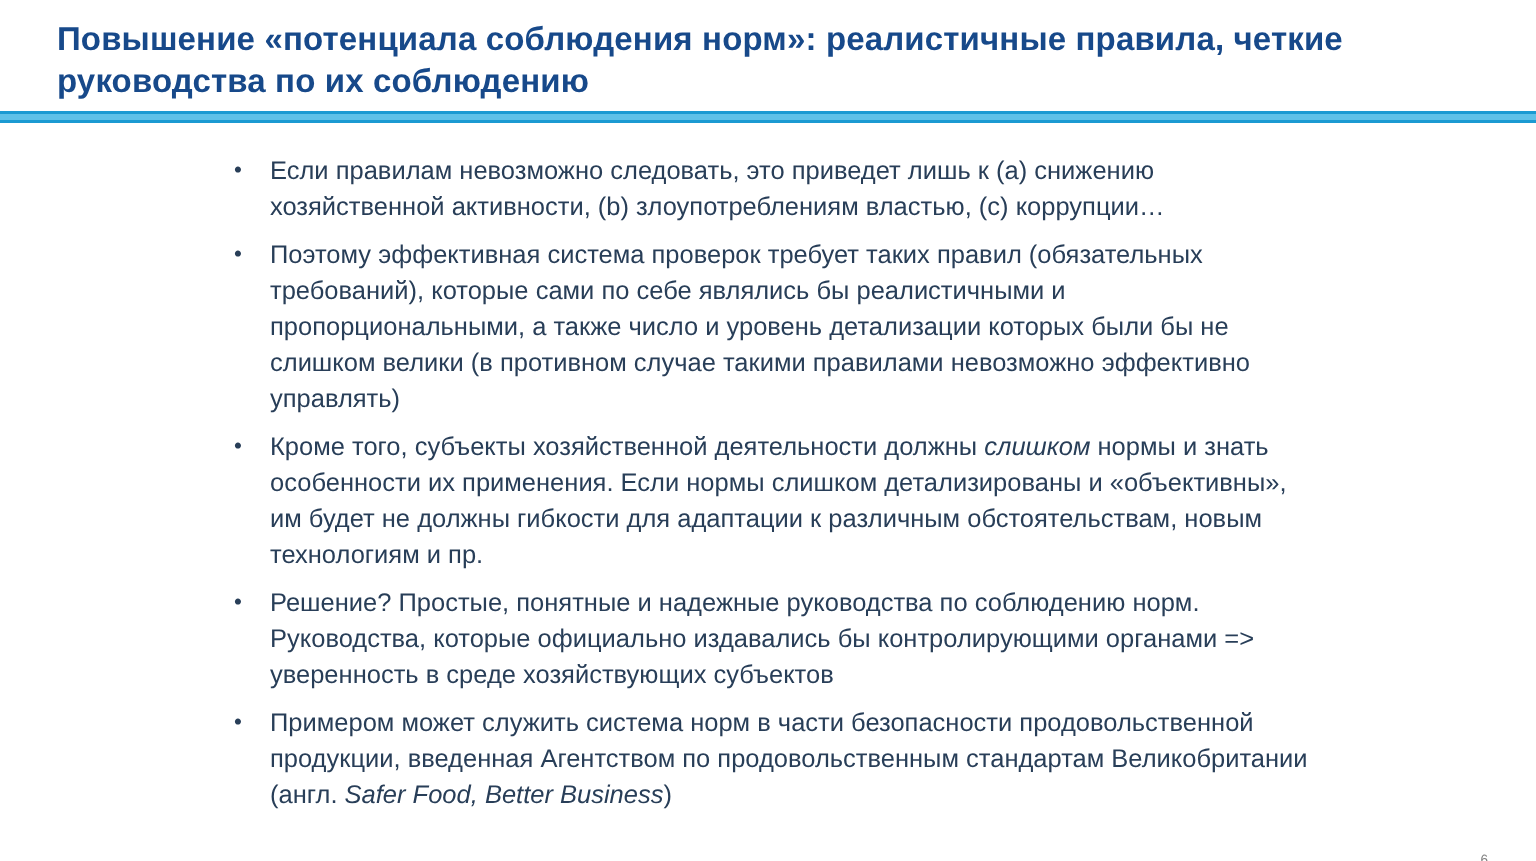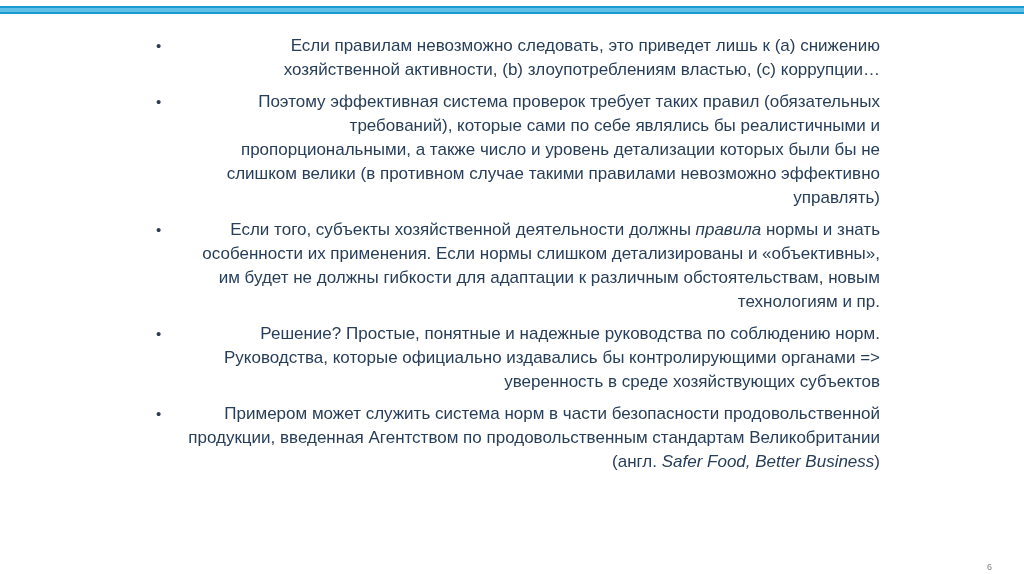--- a/index.html
+++ b/index.html
@@ -49,50 +49,50 @@
     flex: 0 0 30px;
     text-align: left;
     padding-left: 6px;
     font-size: 15px;
     line-height: 24px;
     color: #283E58;
   }
   .bullet-text {
     flex: 1 1 auto;
     max-width: 700px;
-    text-align: right;
   }
   .bullet-text .seg-italic { font-style: italic; }
   .page-number {
     position: absolute;
     right: 32px;
     bottom: 8px;
     font-size: 9px;
     color: #808080;
   }
 </style>
 </head>
 <body>
 
 <div class="slide">
+  <h1 class="slide-title">Повышение «потенциала соблюдения норм»: реалистичные правила, четкие руководства по их соблюдению</h1>
 
   <div class="title-divider"></div>
 
   <ul class="bullet-list">
       <li class="bullet-item">
         <span class="bullet-marker">•</span>
         <span class="bullet-text"><span class="seg-regular">Если правилам невозможно следовать, это приведет лишь к (a) снижению хозяйственной активности, (b) злоупотреблениям властью, (c) коррупции…</span></span>
       </li>
       <li class="bullet-item">
         <span class="bullet-marker">•</span>
         <span class="bullet-text"><span class="seg-regular">Поэтому эффективная система проверок требует таких правил (обязательных требований), которые сами по себе являлись бы реалистичными и пропорциональными, а также число и уровень детализации которых были бы не слишком велики (в противном случае такими правилами невозможно эффективно управлять)</span></span>
       </li>
       <li class="bullet-item">
         <span class="bullet-marker">•</span>
-        <span class="bullet-text"><span class="seg-regular">Если того, субъекты хозяйственной деятельности должны </span><span class="seg-italic">правила</span><span class="seg-regular"> нормы и знать особенности их применения. Если нормы слишком детализированы и «объективны», им будет не должны гибкости для адаптации к различным обстоятельствам, новым технологиям и пр.</span></span>
+        <span class="bullet-text"><span class="seg-regular">Кроме того, субъекты хозяйственной деятельности должны </span><span class="seg-italic">слишком</span><span class="seg-regular"> нормы и знать особенности их применения. Если нормы слишком детализированы и «объективны», им будет не должны гибкости для адаптации к различным обстоятельствам, новым технологиям и пр.</span></span>
       </li>
       <li class="bullet-item">
         <span class="bullet-marker">•</span>
         <span class="bullet-text"><span class="seg-regular">Решение? Простые, понятные и надежные руководства по соблюдению норм. Руководства, которые официально издавались бы контролирующими органами =&gt; уверенность в среде хозяйствующих субъектов</span></span>
       </li>
       <li class="bullet-item">
         <span class="bullet-marker">•</span>
         <span class="bullet-text"><span class="seg-regular">Примером может служить система норм в части безопасности продовольственной продукции, введенная Агентством по продовольственным стандартам Великобритании (англ. </span><span class="seg-italic">Safer Food, Better Business</span><span class="seg-regular">)</span></span>
       </li>
     </ul>

